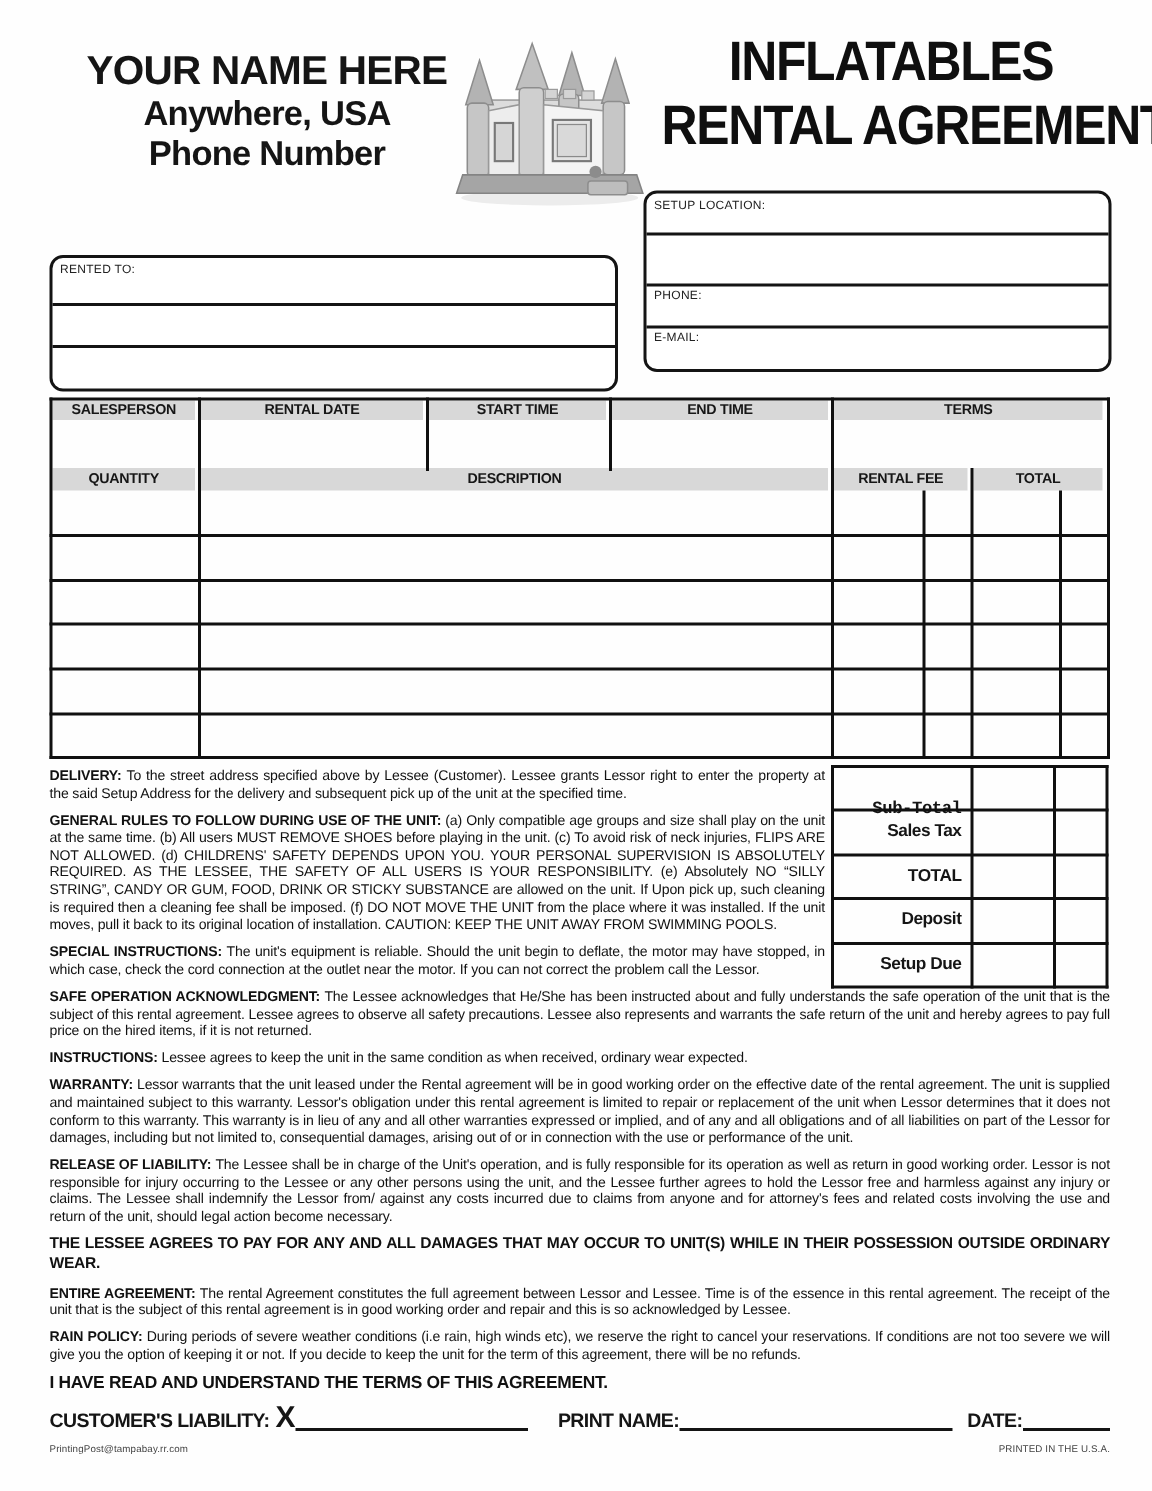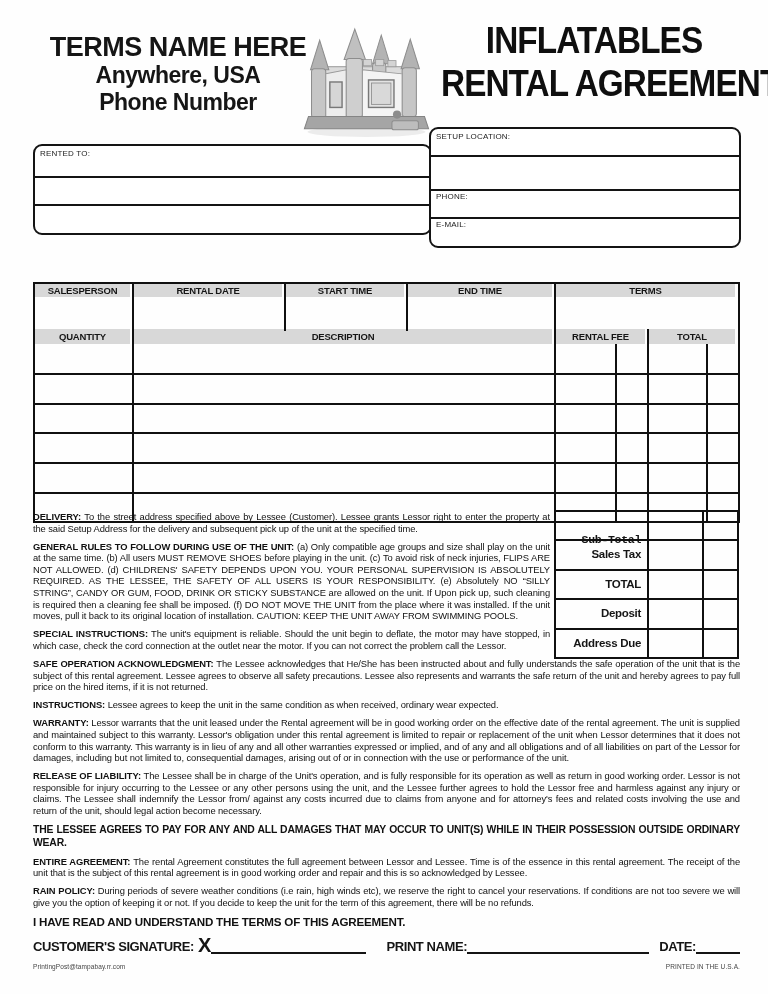--- a/index.html
+++ b/index.html
@@ -51,21 +51,21 @@
 
   .foot { position:absolute; left:33px; top:963px; width:707px; display:flex; justify-content:space-between;
           font-size:6.5px; color:#444; letter-spacing:0.1px; }
 </style>
 </head>
 <body>
 
 <div class="page">
 
   <div class="company">
-    <div class="l1">TERMS NAME HERE</div>
+    <div class="l1">YOUR NAME HERE</div>
     <div class="l2">Anywhere, USA</div>
     <div class="l3">Phone Number</div>
   </div>
 
   <svg class="castle" viewBox="0 0 135 112">
     <ellipse cx="67" cy="104" rx="58" ry="5" fill="#ececec"></ellipse>
     <rect x="22" y="40" width="88" height="46" fill="#dcdcdc" stroke="#9a9a9a" stroke-width="1"></rect>
 
     <polygon points="12,43 30,43 21,14" fill="#b3b3b3" stroke="#8d8d8d" stroke-width="1"></polygon>
     <polygon points="45,33 66,33 55.5,3" fill="#c0c0c0" stroke="#8d8d8d" stroke-width="1"></polygon>
@@ -90,42 +90,42 @@
     <polygon points="10,89 124,89 128,101 6,101" fill="#a5a5a5" stroke="#848484" stroke-width="1"></polygon>
     <circle cx="97" cy="87" r="4" fill="#8c8c8c"></circle>
     <rect x="92" y="93" width="26" height="9" rx="2" fill="#bdbdbd" stroke="#8d8d8d" stroke-width="1"></rect>
   </svg>
 
   <div class="title-block">
     <div class="t1">INFLATABLES</div>
     <div class="t2">RENTAL AGREEMENT</div>
   </div>
 
-  <div class="rbox" style="left:33px; top:144px; width:375px; height:87px;padding-left:20px;">
+  <div class="rbox" style="left:33px; top:170px; width:375px; height:87px;">
     <span class="boxlabel">RENTED TO:</span>
     <div class="divider" style="top:30px;"></div>
     <div class="divider" style="top:58px;"></div>
     <div class="fieldzone" style="top:0; height:30px;"></div>
     <div class="fieldzone" style="top:30px; height:28px;"></div>
     <div class="fieldzone" style="top:58px; height:27px;"></div>
   </div>
 
   <div class="rbox" style="left:429px; top:127px; width:308px; height:117px;">
     <span class="boxlabel">SETUP LOCATION:</span>
     <div class="divider" style="top:26px;"></div>
     <div class="divider" style="top:60px;"></div>
     <div class="divider" style="top:88px;"></div>
     <span class="boxlabel" style="top:63px;">PHONE:</span>
     <span class="boxlabel" style="top:91px;">E-MAIL:</span>
     <div class="fieldzone" style="top:0; height:60px;"></div>
     <div class="fieldzone" style="top:60px; height:28px;"></div>
     <div class="fieldzone" style="top:88px; height:27px;"></div>
   </div>
 
-  <div style="position:absolute; left:33px; top:282px; width:707px; height:241px;text-align:right;">
+  <div style="position:absolute; left:33px; top:265px; width:707px; height:241px;text-align:right;">
 
     <div class="band" style="left:2px;   top:2px; width:95px;  height:13px;">SALESPERSON</div>
     <div class="band" style="left:101px; top:2px; width:148px; height:13px;">RENTAL DATE</div>
     <div class="band" style="left:253px; top:2px; width:118px; height:13px;">START TIME</div>
     <div class="band" style="left:375px; top:2px; width:144px; height:13px;">END TIME</div>
     <div class="band" style="left:523px; top:2px; width:179px; height:13px;">TERMS</div>
 
     <div class="cellzone" style="left:2px;   top:15px; width:95px;  height:32px;"></div>
     <div class="cellzone" style="left:101px; top:15px; width:148px; height:32px;"></div>
     <div class="cellzone" style="left:253px; top:15px; width:118px; height:32px;"></div>
@@ -193,21 +193,21 @@
     <div class="hl" style="left:0; top:180px; width:707px;"></div>
     <div class="hl" style="left:0; top:210px; width:707px;"></div>
     <div class="hl" style="left:0; top:239px; width:707px;"></div>
   </div>
 
   <div style="position:absolute; left:554px; top:510px; width:185px; height:149px;">
     <div class="sum-label" style="top:16px;    height:27px;font-family:Liberation Mono, monospace;">Sub-Total</div>
     <div class="sum-label" style="top:29px; height:30px;">Sales Tax</div>
     <div class="sum-label" style="top:59px; height:29px;">TOTAL</div>
     <div class="sum-label" style="top:88px; height:30px;">Deposit</div>
-    <div class="sum-label" style="top:118px;height:29px;">Address Due</div>
+    <div class="sum-label" style="top:118px;height:29px;">Setup Due</div>
 
     <div class="cellzone" style="left:95px; top:0;    width:86px; height:29px;"></div>
     <div class="cellzone" style="left:95px; top:29px; width:86px; height:30px;"></div>
     <div class="cellzone" style="left:95px; top:59px; width:86px; height:29px;"></div>
     <div class="cellzone" style="left:95px; top:88px; width:86px; height:30px;"></div>
     <div class="cellzone" style="left:95px; top:118px;width:86px; height:29px;"></div>
 
     <div class="hl" style="left:0; top:0;     width:185px;"></div>
     <div class="hl" style="left:0; top:29px;  width:185px;"></div>
     <div class="hl" style="left:0; top:59px;  width:185px;"></div>
@@ -228,21 +228,21 @@
       <p><b>INSTRUCTIONS: </b><span>Lessee agrees to keep the unit in the same condition as when received, ordinary wear expected.</span></p>
       <p><b>WARRANTY: </b><span>Lessor warrants that the unit leased under the Rental agreement will be in good working order on the effective date of the rental agreement. The unit is supplied and maintained subject to this warranty. Lessor's obligation under this rental agreement is limited to repair or replacement of the unit when Lessor determines that it does not conform to this warranty. This warranty is in lieu of any and all other warranties expressed or implied, and of any and all obligations and of all liabilities on part of the Lessor for damages, including but not limited to, consequential damages, arising out of or in connection with the use or performance of the unit.</span></p>
       <p><b>RELEASE OF LIABILITY: </b><span>The Lessee shall be in charge of the Unit's operation, and is fully responsible for its operation as well as return in good working order. Lessor is not responsible for injury occurring to the Lessee or any other persons using the unit, and the Lessee further agrees to hold the Lessor free and harmless against any injury or claims. The Lessee shall indemnify the Lessor from/ against any costs incurred due to claims from anyone and for attorney's fees and related costs involving the use and return of the unit, should legal action become necessary.</span></p>
       <p class="stretch"><span>THE LESSEE AGREES TO PAY FOR ANY AND ALL DAMAGES THAT MAY OCCUR TO UNIT(S) WHILE IN THEIR POSSESSION OUTSIDE ORDINARY WEAR.</span></p>
       <p><b>ENTIRE AGREEMENT: </b><span>The rental Agreement constitutes the full agreement between Lessor and Lessee. Time is of the essence in this rental agreement. The receipt of the unit that is the subject of this rental agreement is in good working order and repair and this is so acknowledged by Lessee.</span></p>
       <p><b>RAIN POLICY: </b><span>During periods of severe weather conditions (i.e rain, high winds etc), we reserve the right to cancel your reservations. If conditions are not too severe we will give you the option of keeping it or not. If you decide to keep the unit for the term of this agreement, there will be no refunds.</span></p>
       <p class="bigline"><span>I HAVE READ AND UNDERSTAND THE TERMS OF THIS AGREEMENT.</span></p>
     </div>
 
   <div class="sign-row">
-    <span class="sig-label">CUSTOMER'S SIGNATURE:</span>
+    <span class="sig-label">CUSTOMER'S LIABILITY:</span>
     <span class="sig-x">X</span>
     <span class="sigline" style="width:155px;"></span>
     <span class="sig-label" style="margin-left:20px;">PRINT NAME:</span>
     <span class="sigline" style="width:182px;"></span>
     <span class="sig-label" style="margin-left:10px;">DATE:</span>
     <span class="sigline" style="flex:1;"></span>
   </div>
 
   <div class="foot">
     <span>PrintingPost@tampabay.rr.com</span>

